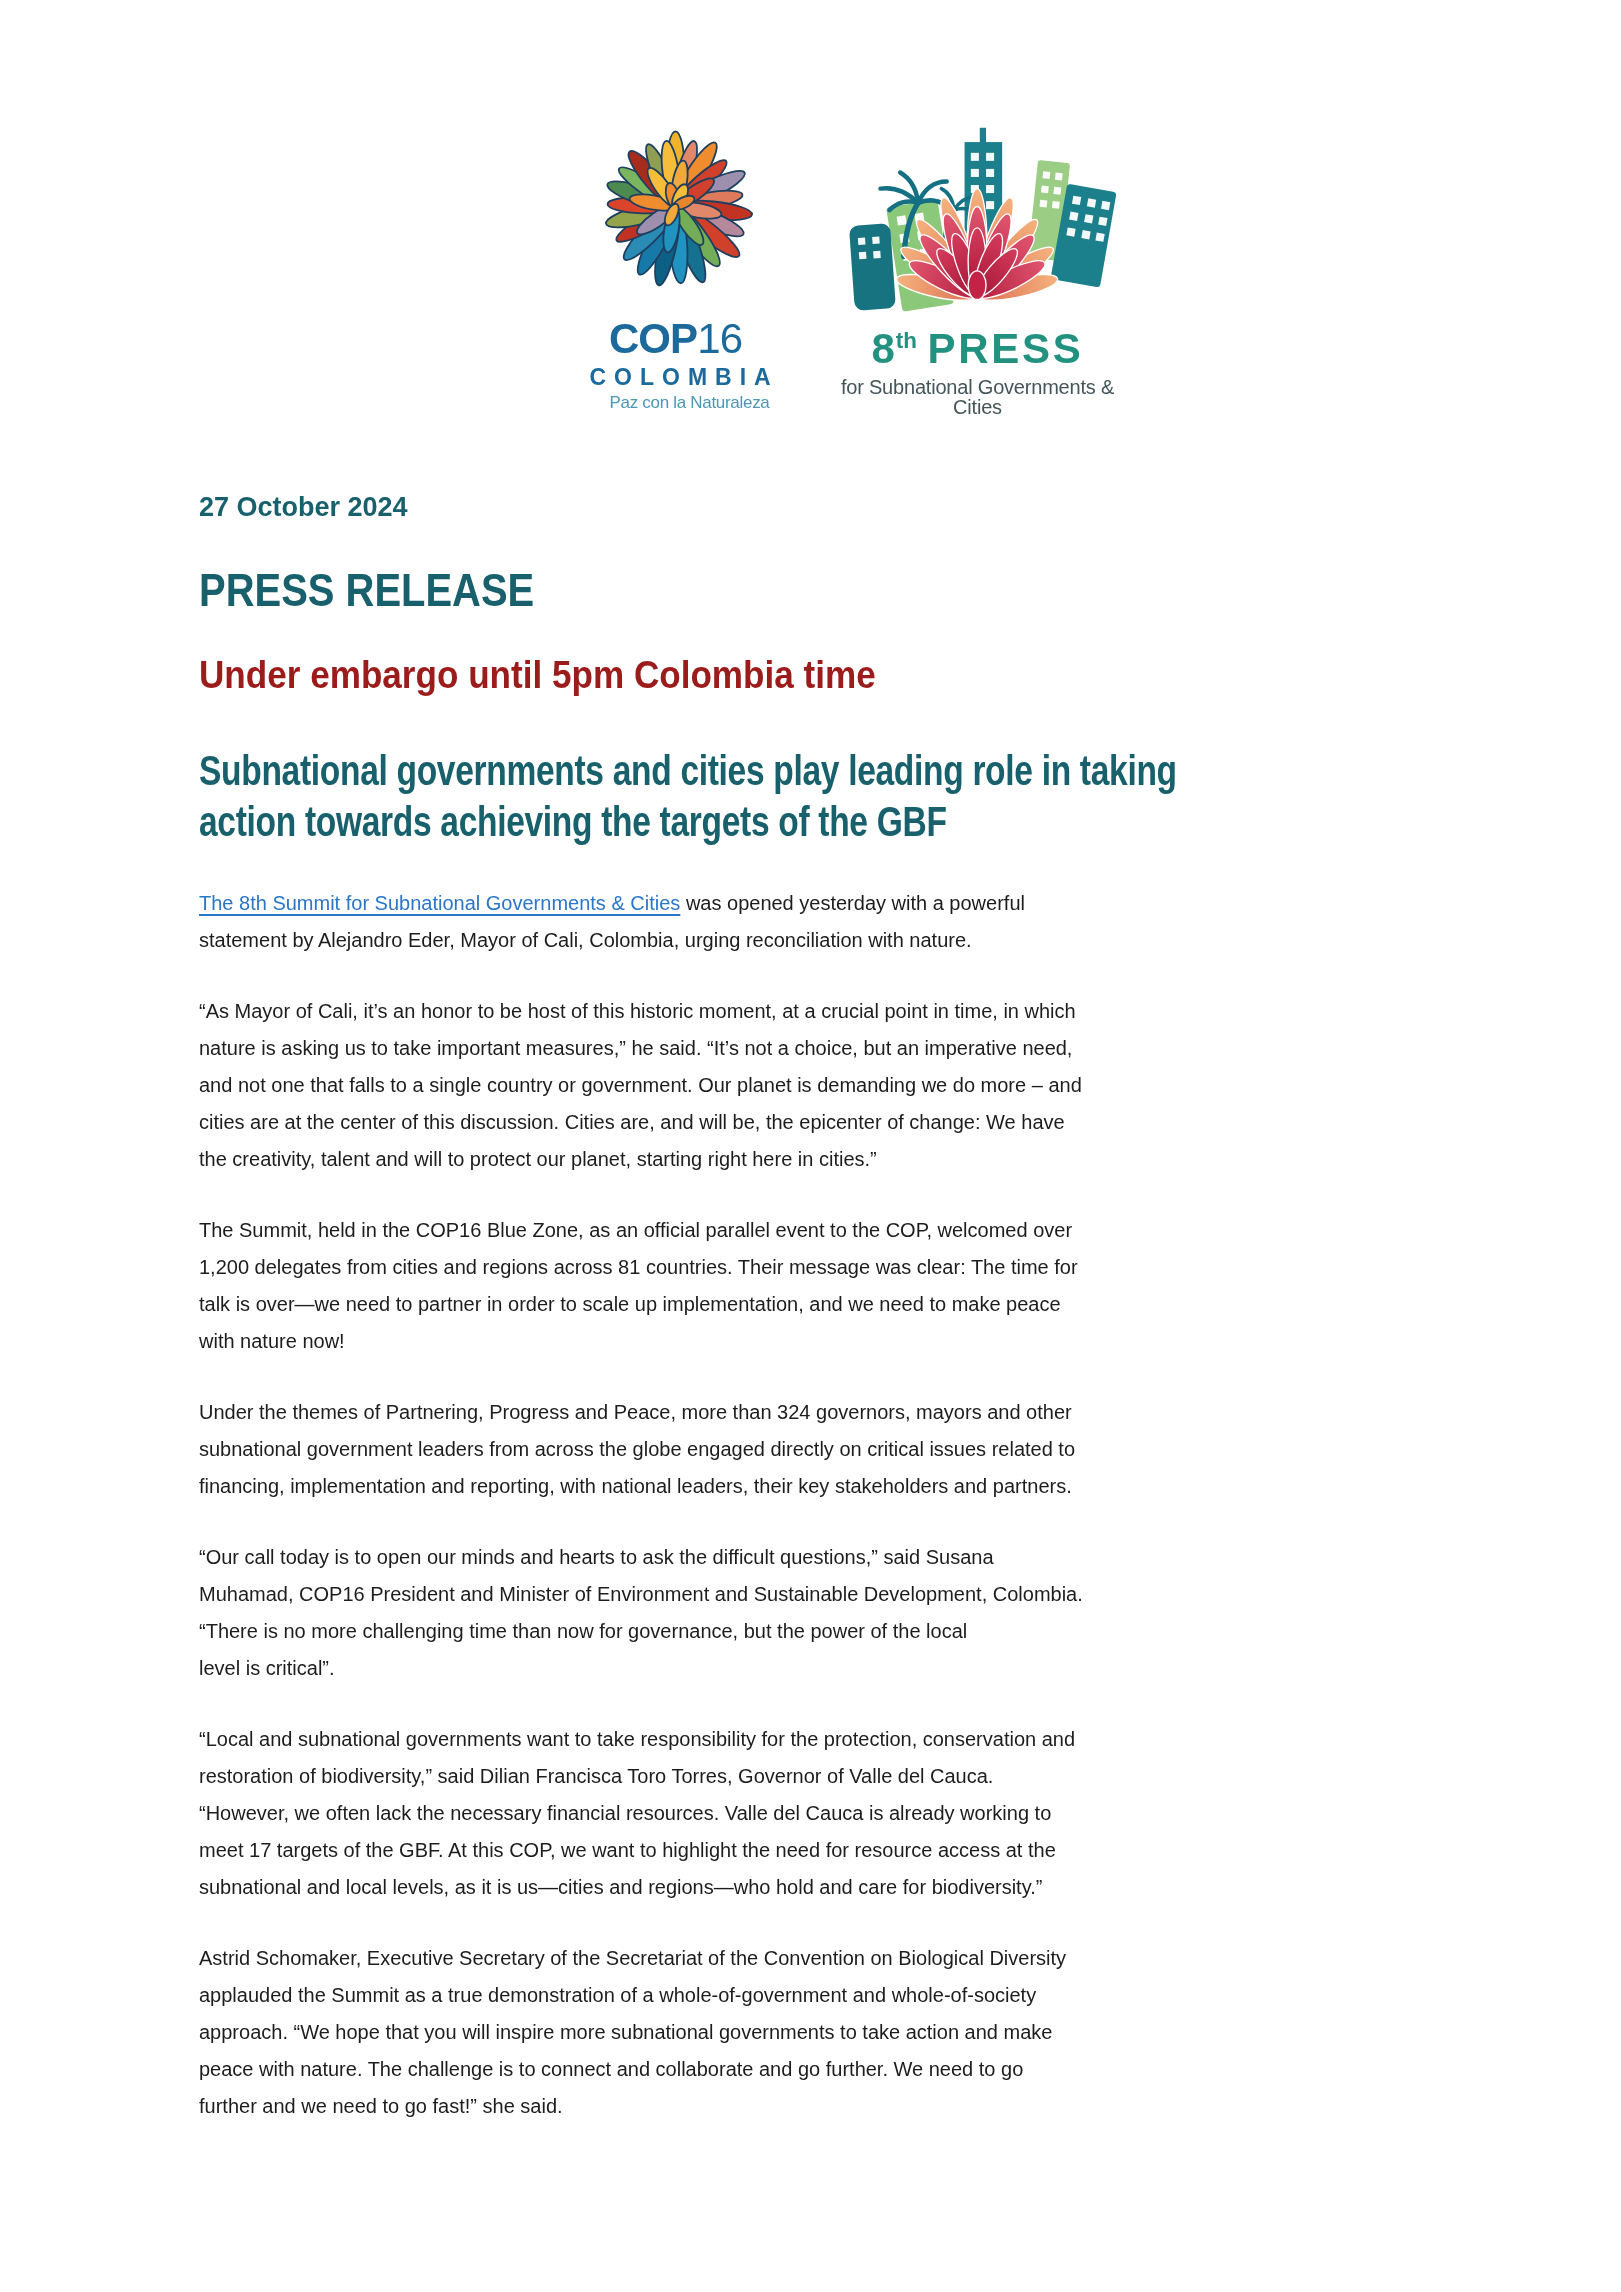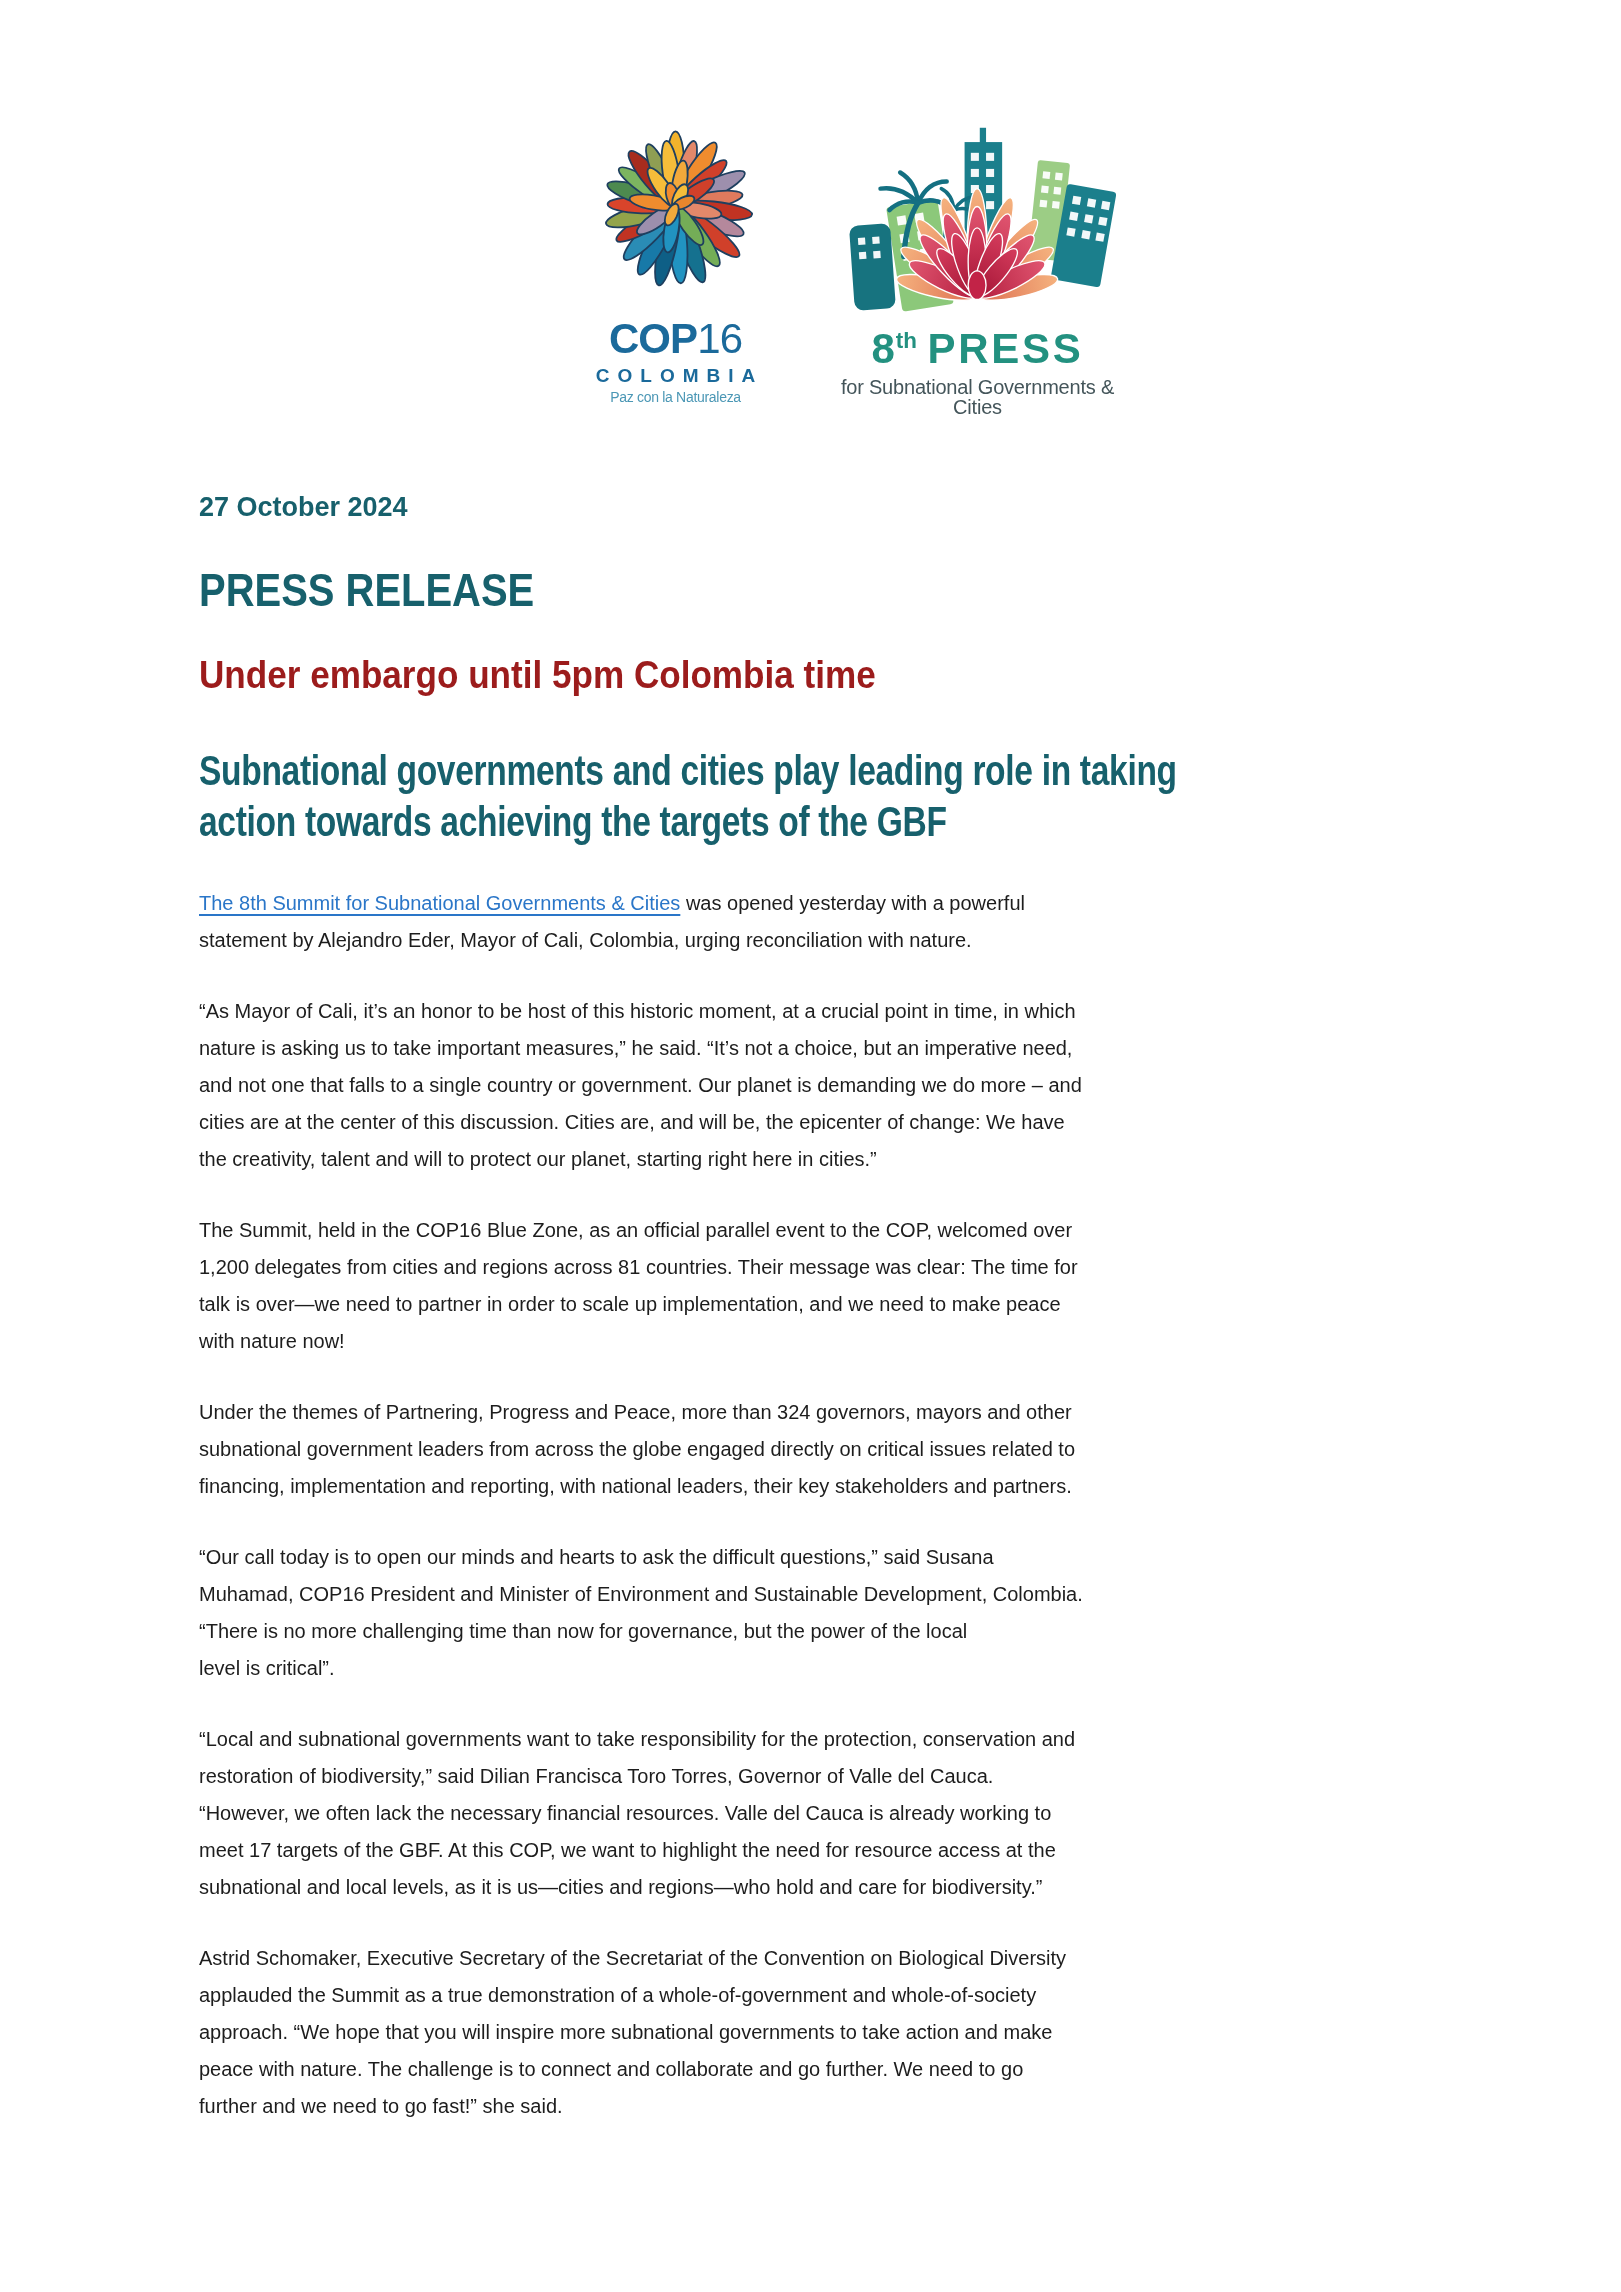--- a/index.html
+++ b/index.html
@@ -12,22 +12,22 @@
   html,body{background:#ffffff;}
   body{font-family:"Liberation Sans", sans-serif;}
   .page{position:relative;width:1621px;height:2293px;background:var(--bg);overflow:hidden;padding-left:40px;}
 
   
   .logo-row{position:absolute;top:124px;left:0;right:0;display:flex;justify-content:center;align-items:flex-start;gap:64px;transform:translateX(41px);}
   .cop-logo{width:188px;text-align:center;}
   .cop-logo svg{display:block;margin:0 auto;}
   .cop-word{font-size:42px;font-weight:700;color:var(--cop-blue);letter-spacing:-0.9px;line-height:1;margin-top:3.6px;}
   .cop-word .light{font-weight:400;}
-  .cop-colombia{font-size:19px;font-weight:700;color:var(--cop-blue);letter-spacing:8px;text-indent:8px;margin-top:6.3px;line-height:1;}
-  .cop-tagline{font-size:14px;font-weight:400;color:var(--cop-light-blue);margin-top:5.4px;line-height:1;letter-spacing:-0.3px;}
+  .cop-colombia{font-size:23px;font-weight:700;color:var(--cop-blue);letter-spacing:8px;text-indent:8px;margin-top:6.3px;line-height:1;}
+  .cop-tagline{font-size:17px;font-weight:400;color:var(--cop-light-blue);margin-top:5.4px;line-height:1;letter-spacing:-0.3px;text-align:right;}
 
   .summit-logo{width:288px;text-align:center;position:relative;}
   .summit-art{display:block;position:relative;z-index:2;}
   .summit-banner{position:relative;z-index:1;margin-top:-18px;background:var(--banner-blue);color:#ffffff;font-weight:700;font-size:22.4px;line-height:1;padding:9.9px 9px 10.7px 9px;border-radius:13.4px;letter-spacing:-0.3px;}
   .summit-title{margin-top:14.3px;color:var(--summit-green);font-weight:700;font-size:42px;line-height:1;letter-spacing:0.9px;}
   .summit-title sup{font-size:22.4px;letter-spacing:0;}
   .summit-title .word{margin-left:10.7px;letter-spacing:2.7px;}
   .summit-subtitle{margin-top:6.3px;color:#44555a;font-size:20px;line-height:1;letter-spacing:-0.2px;}
 
   

